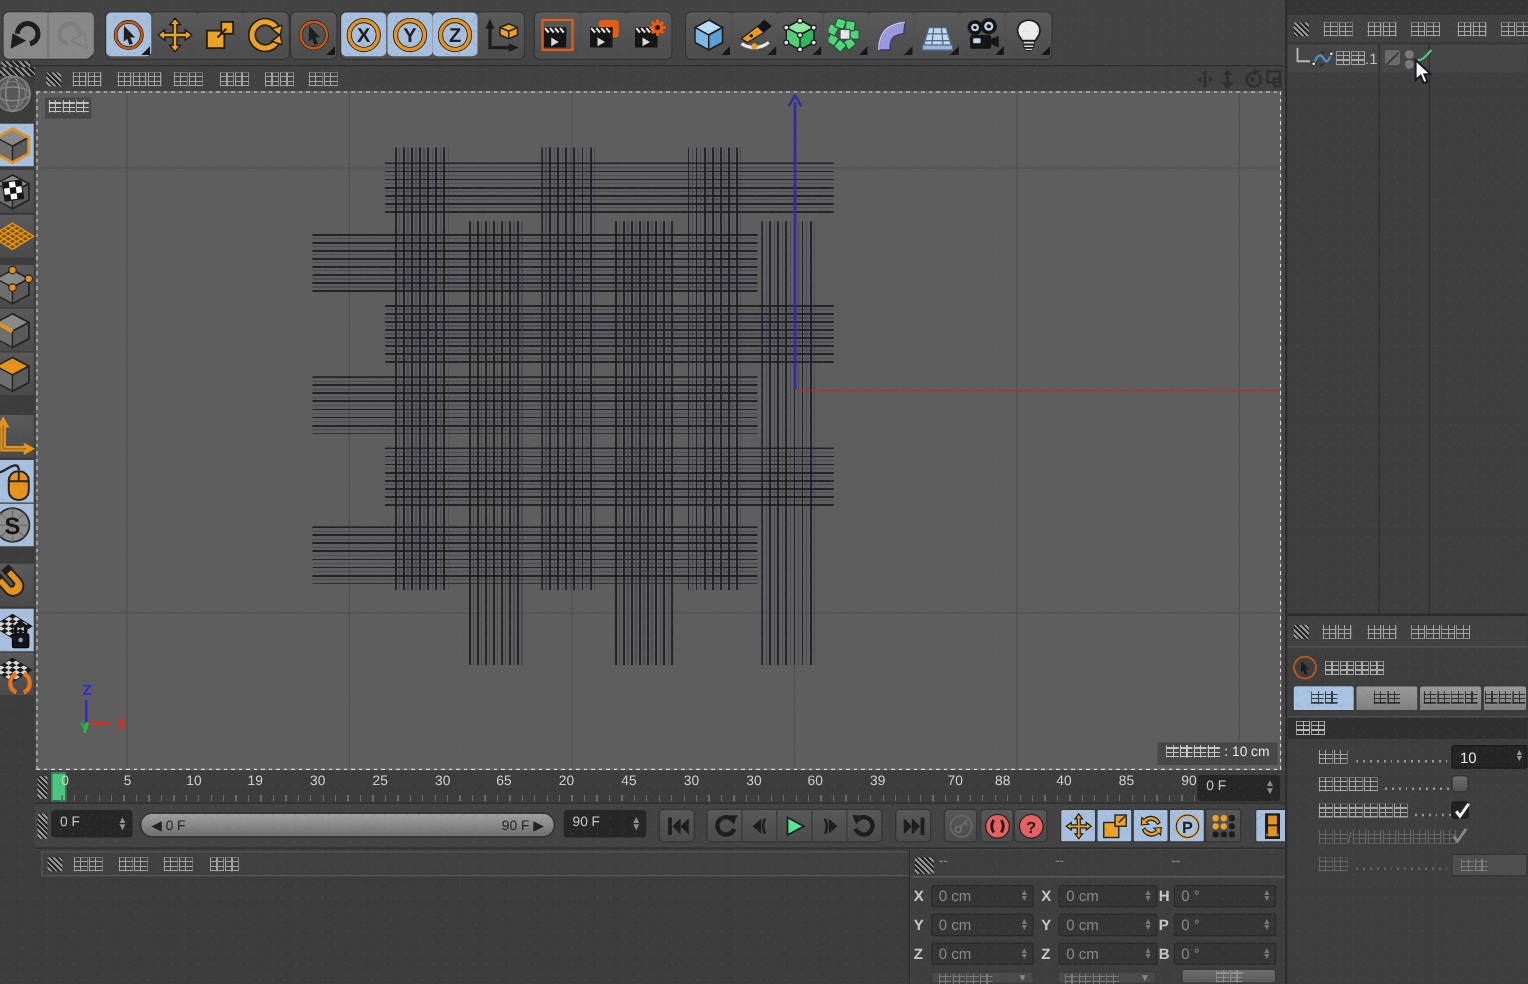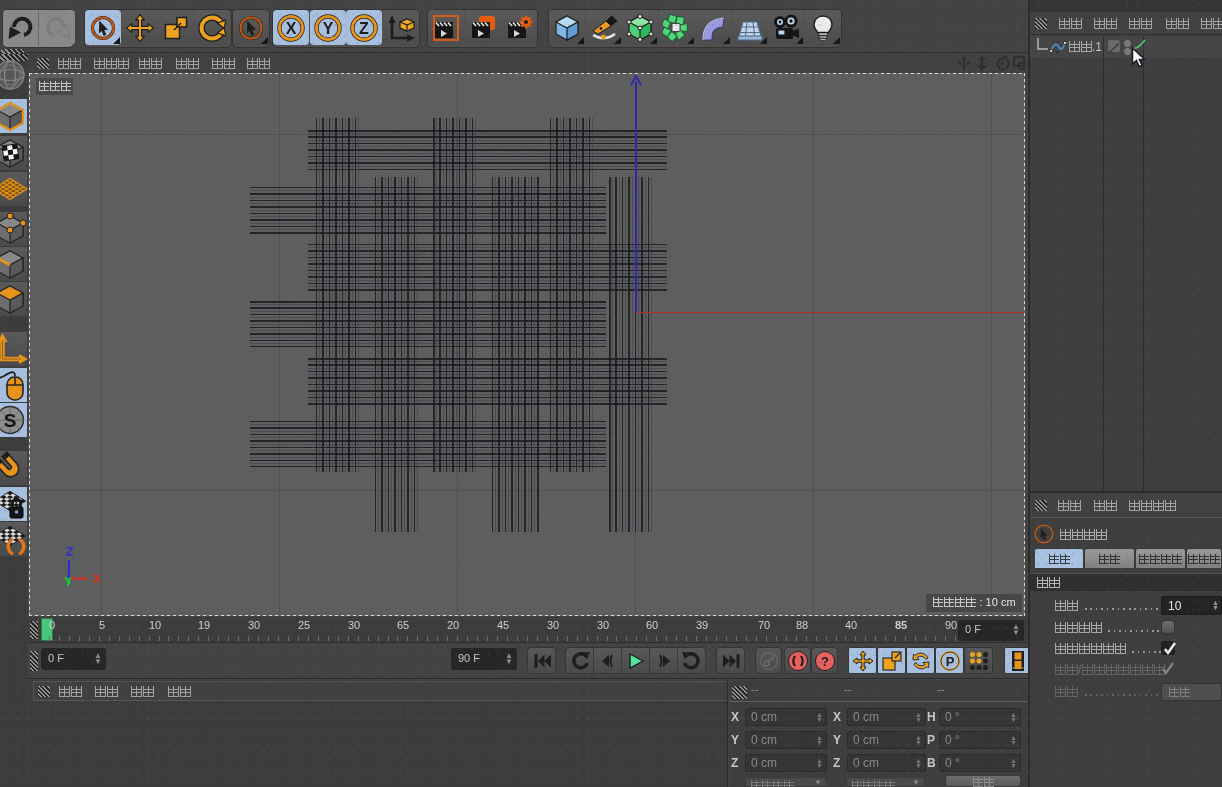--- a/index.html
+++ b/index.html
@@ -512,33 +512,37 @@
       <span class="abs" style="left:369px;top:0;">65</span>
       <span class="abs" style="left:419px;top:0;">20</span>
       <span class="abs" style="left:469px;top:0;">45</span>
       <span class="abs" style="left:519px;top:0;">30</span>
       <span class="abs" style="left:569px;top:0;">30</span>
       <span class="abs" style="left:618px;top:0;">60</span>
       <span class="abs" style="left:668px;top:0;">39</span>
       <span class="abs" style="left:718px;top:0;margin-left:12px;">70</span>
       <span class="abs" style="left:768px;top:0;">88</span>
       <span class="abs" style="left:817px;top:0;">40</span>
-      <span class="abs" style="left:867px;top:0;font-weight:bold;">85</span>
+      <span class="abs" style="left:867px;top:0;">85</span>
       <span class="abs" style="left:917px;top:0;">90</span>
     </div>
   <div class="abs" id="ruler-ticks" style="left:21px;top:19px;width:910px;height:5px;
     background:repeating-linear-gradient(90deg,#6a6a6a 0 1px,transparent 1px 9.956px);"></div>
   <div class="abs" style="left:930px;top:3px;width:66px;height:21px;background:#262626;border-radius:3px;color:#c8c8c8;font-size:11px;padding:3px 0 0 7px;">0 F
     <span style="position:absolute;right:4px;top:4px;color:#8f8f8f;font-size:8px;line-height:6px;">▲<br>▼</span></div>
 </div>
 
 <div class="abs" id="transport" style="left:28px;top:644px;width:1000px;height:35px;background:#434343;border-bottom:1px solid #2a2a2a;">
   <div class="abs vgrip" style="left:2px;top:7px;width:8px;height:20px;"></div>
   <div class="abs" style="left:13px;top:4px;width:65px;height:22px;background:#262626;border-radius:3px;color:#c8c8c8;font-size:11px;padding:4px 0 0 7px;">0 F
     <span style="position:absolute;right:4px;top:5px;color:#8f8f8f;font-size:8px;line-height:6px;">▲<br>▼</span></div>
+  <div class="abs" style="left:84px;top:6px;width:332px;height:20px;border-radius:10px;background:linear-gradient(#a2a2a2,#6e6e6e);border:1px solid #2e2e2e;color:#222;font-size:11px;">
+     <span style="position:absolute;left:8px;top:3px;">◀ 0 F</span>
+     <span style="position:absolute;right:8px;top:3px;">90 F ▶</span>
+    </div>
   <div class="abs" style="left:423px;top:4px;width:66px;height:22px;background:#262626;border-radius:3px;color:#c8c8c8;font-size:11px;padding:4px 0 0 7px;">90 F
     <span style="position:absolute;right:4px;top:5px;color:#8f8f8f;font-size:8px;line-height:6px;">▲<br>▼</span></div>
   <div id="trans-btns">
       <div class="abs" style="left:499px;top:3px;width:29px;height:27px;background:linear-gradient(#585858,#4a4a4a);border:1px solid #353535;border-radius:4px;">
         <svg style="position:absolute;left:50%;top:50%;transform:translate(-50%,-50%);" width="22" height="22" viewBox="0 0 22 22">
           <path d="M3.5 4 L6.5 4 L6.5 18 L3.5 18 Z M13.5 4.5 L13.5 17.5 L7 11 Z M20 4.5 L20 17.5 L13.5 11 Z" fill="#1d1d1d"></path>
         </svg>
       </div>
       <div class="abs" style="left:537px;top:3px;width:141px;height:27px;background:linear-gradient(#585858,#4a4a4a);border:1px solid #353535;border-radius:4px;"></div>
       <div class="abs" style="left:538px;top:4px;width:28px;height:25px;border-right:1px solid #3a3a3a;">

